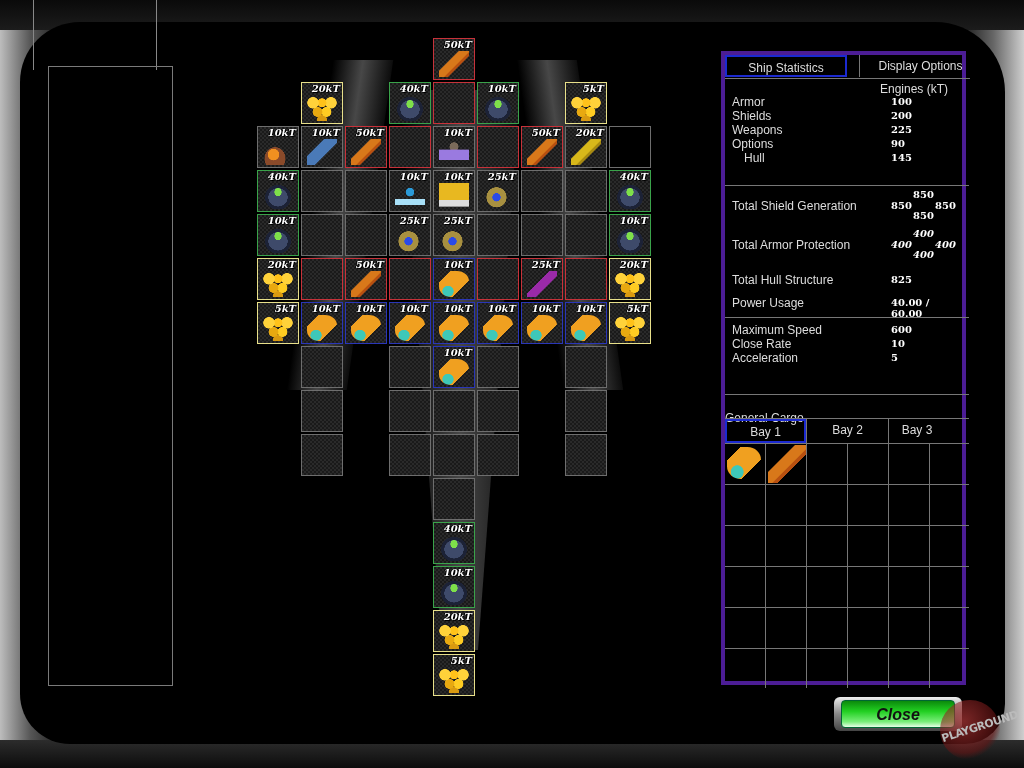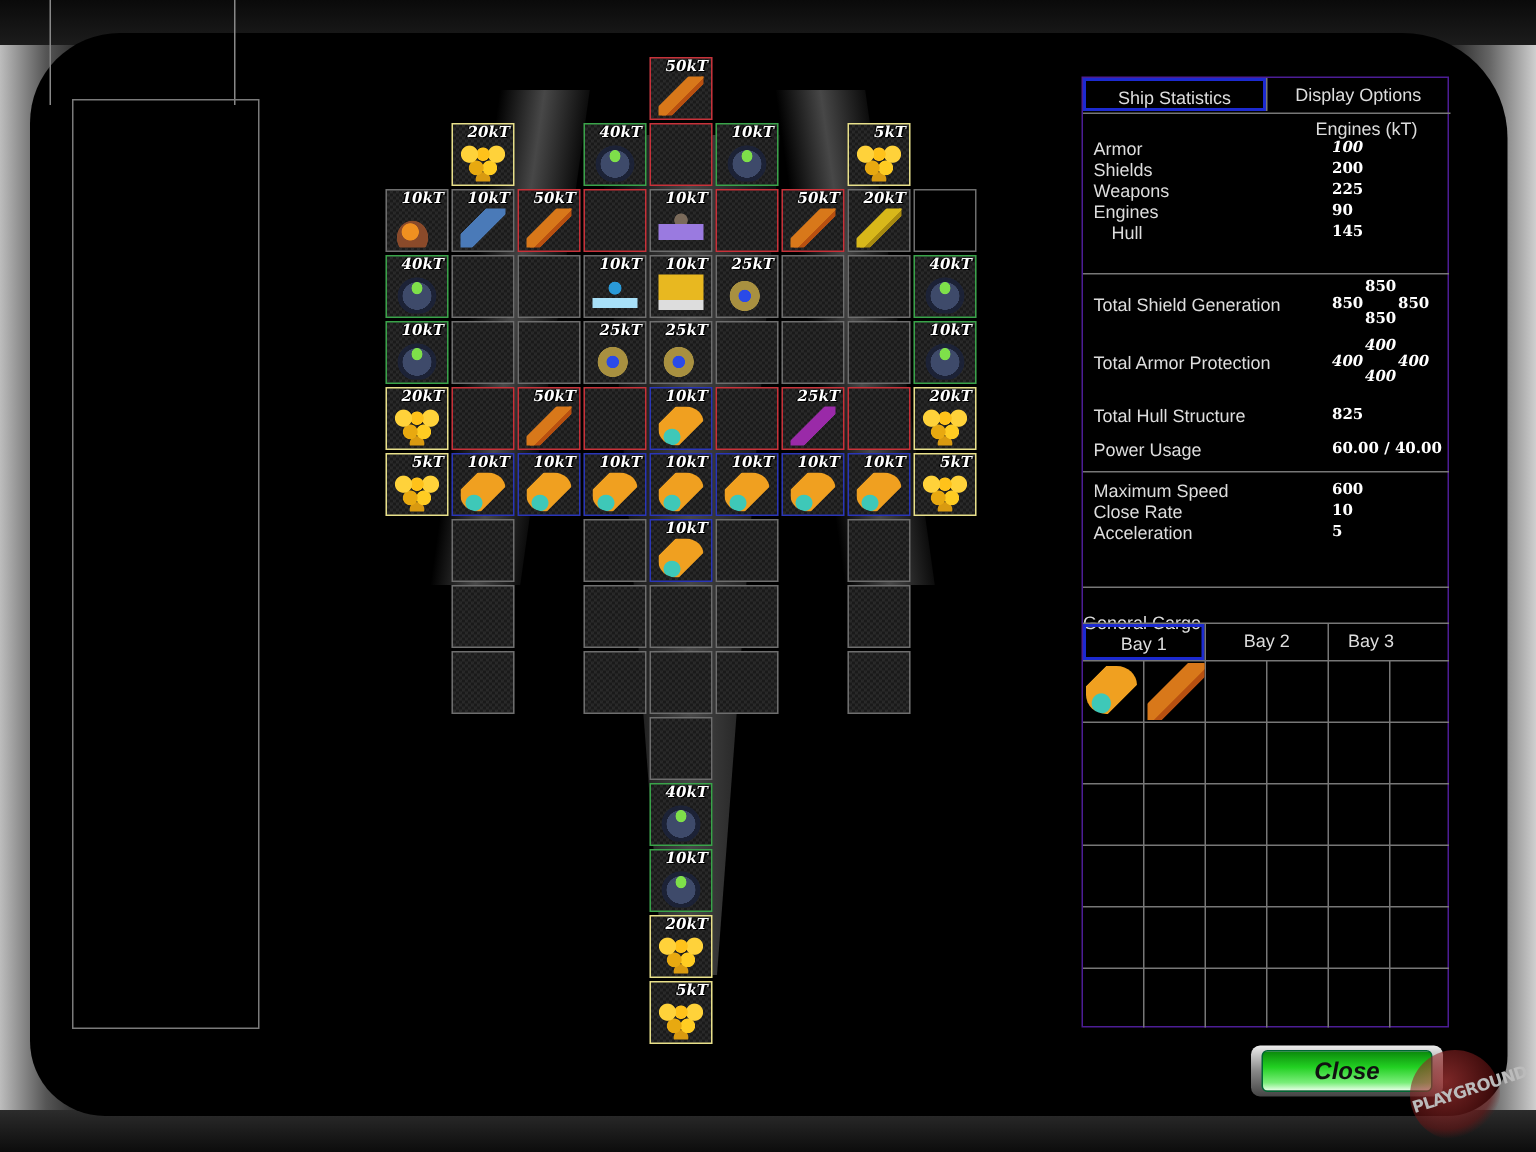--- a/index.html
+++ b/index.html
@@ -35,26 +35,26 @@
   .i-missile-p{background:linear-gradient(135deg,transparent 40%,#9a2aa8 41% 62%,transparent 63%);}
   .i-engine{background:radial-gradient(ellipse at 30% 78%,#3ec8b8 0 18%,transparent 20%),linear-gradient(135deg,transparent 20%,#f0a020 21% 70%,transparent 71%);border-radius:40%;}
   .i-reactor{background:radial-gradient(circle at 35% 60%,#f09020 0 22%,transparent 24%),radial-gradient(ellipse at 40% 75%,#8a4a2a 0 40%,transparent 42%);}
   .i-scanner{background:linear-gradient(135deg,transparent 30%,#4a7ab8 31% 60%,transparent 61%),radial-gradient(circle at 50% 50%,#c8e050 0 10%,transparent 12%);}
   .i-pyramid{background:linear-gradient(180deg,transparent 40%,#9a7ae0 41% 80%,transparent 81%),radial-gradient(circle at 50% 30%,#7a6a5a 0 18%,transparent 20%);}
   .i-beacon{background:linear-gradient(180deg,transparent 60%,#a8e0f8 61% 85%,transparent 86%),radial-gradient(circle at 50% 35%,#2a9ad8 0 18%,transparent 20%);}
   .i-panel{background:linear-gradient(180deg,#e8b820 0 65%,#ddd 66% 90%,transparent 91%);}
   .i-flower{background:radial-gradient(circle at 45% 55%,#2a4ae8 0 18%,transparent 20%),radial-gradient(circle at 45% 55%,#a89040 0 45%,transparent 47%);}
 
   
-  .rpanel{position:absolute;left:721px;top:51px;width:245px;height:634px;border:1px solid #4c1d95;box-sizing:border-box;}
+  .rpanel{position:absolute;left:721px;top:51px;width:245px;height:634px;border:4px solid #4c1d95;box-sizing:border-box;}
   .tabs{position:absolute;left:0;top:0;width:245px;height:23px;border-bottom:1px solid #777;}
   .tab{position:absolute;top:0;height:22px;line-height:22px;text-align:center;font-size:12px;color:#ddd;box-sizing:border-box;}
   .tab.active{border:2px solid #1c2ad0;}
   .tab1{left:0;width:122px;}
-  .tab2{left:122px;width:122px;border-left:1px solid #777;}
+  .tab2{left:134px;width:122px;border-left:1px solid #777;}
   .lbl{position:absolute;font-size:12px;color:#ddd;}
   .val{position:absolute;font-family:"DejaVu Serif",serif;font-weight:bold;font-size:10px;color:#fff;}
   .hline{position:absolute;left:0;width:244px;height:1px;background:#777;}
   .bay{position:absolute;top:364px;height:24px;line-height:22px;text-align:center;font-size:12px;color:#ddd;box-sizing:border-box;}
   .bay.active{border:2px solid #1c2ad0;}
   .cargo-grid{position:absolute;left:0;top:388px;width:244px;height:245px;}
   .cg-v{position:absolute;top:0;width:1px;height:245px;background:#777;}
   .cg-h{position:absolute;left:0;height:1px;width:244px;background:#777;}
   .cargo-item{position:absolute;width:38px;height:38px;}
 
@@ -272,26 +272,26 @@
   </div>
 
 <div class="rpanel">
   <div class="tabs">
     <div class="tab tab1 active">Ship Statistics</div>
     <div class="tab tab2">Display Options</div>
   </div>
 
   <div class="lbl" style="left:155px;top:27px;font-size:12px;">Engines (kT)</div>
   <div class="lbl" style="left:7px;top:40px;">Armor</div>
-  <div class="val" style="left:166px;top:41px;font-style:italic;">100</div>
+  <div class="val" style="left:166px;top:41px;">100</div>
   <div class="lbl" style="left:7px;top:54px;">Shields</div>
   <div class="val" style="left:166px;top:55px;">200</div>
   <div class="lbl" style="left:7px;top:68px;">Weapons</div>
   <div class="val" style="left:166px;top:69px;">225</div>
-  <div class="lbl" style="left:7px;top:82px;">Engines</div>
+  <div class="lbl" style="left:7px;top:82px;">Options</div>
   <div class="val" style="left:166px;top:83px;">90</div>
   <div class="lbl" style="left:19px;top:96px;">Hull</div>
   <div class="val" style="left:166px;top:97px;">145</div>
 
   <div class="hline" style="top:130px"></div>
 
   <div class="lbl" style="left:7px;top:144px;">Total Shield Generation</div>
   <div class="val" style="left:188px;top:134px;">850</div>
   <div class="val" style="left:166px;top:145px;">850</div>
   <div class="val" style="left:210px;top:145px;">850</div>
@@ -299,21 +299,21 @@
 
   <div class="lbl" style="left:7px;top:183px;">Total Armor Protection</div>
   <div class="val" style="left:188px;top:173px;font-style:italic;">400</div>
   <div class="val" style="left:166px;top:184px;font-style:italic;">400</div>
   <div class="val" style="left:210px;top:184px;font-style:italic;">400</div>
   <div class="val" style="left:188px;top:194px;font-style:italic;">400</div>
 
   <div class="lbl" style="left:7px;top:218px;">Total Hull Structure</div>
   <div class="val" style="left:166px;top:219px;">825</div>
   <div class="lbl" style="left:7px;top:241px;">Power Usage</div>
-  <div class="val" style="left:166px;top:242px;">60.00 / 40.00</div>
+  <div class="val" style="left:166px;top:242px;">40.00 / 60.00</div>
 
   <div class="hline" style="top:262px"></div>
 
   <div class="lbl" style="left:7px;top:268px;">Maximum Speed</div>
   <div class="val" style="left:166px;top:269px;">600</div>
   <div class="lbl" style="left:7px;top:282px;">Close Rate</div>
   <div class="val" style="left:166px;top:283px;">10</div>
   <div class="lbl" style="left:7px;top:296px;">Acceleration</div>
   <div class="val" style="left:166px;top:297px;">5</div>
 

